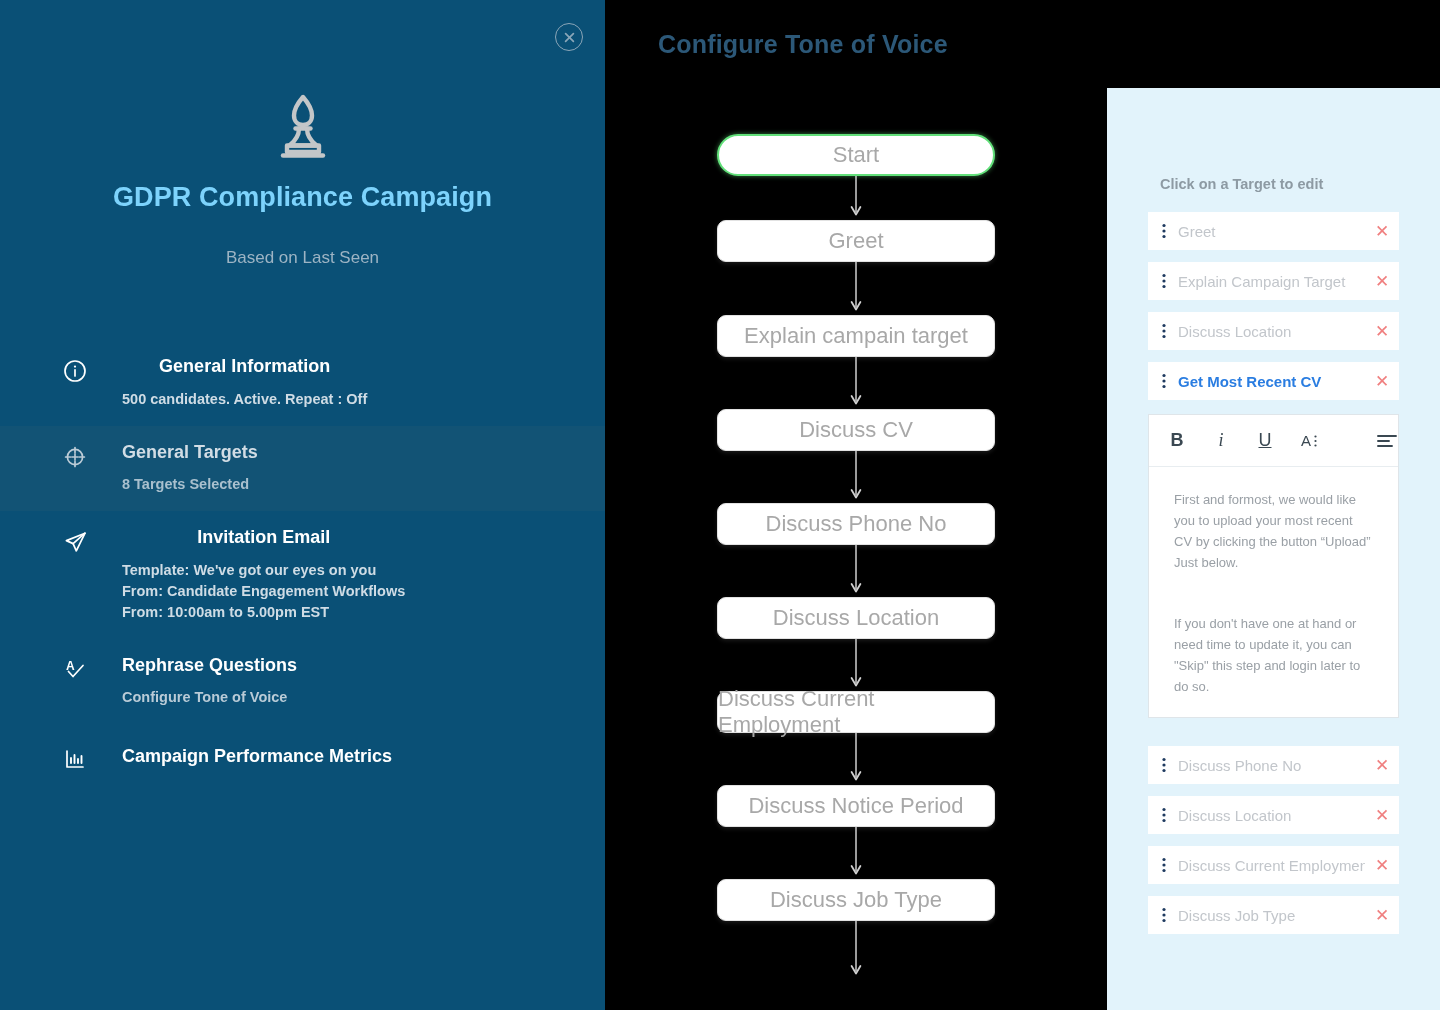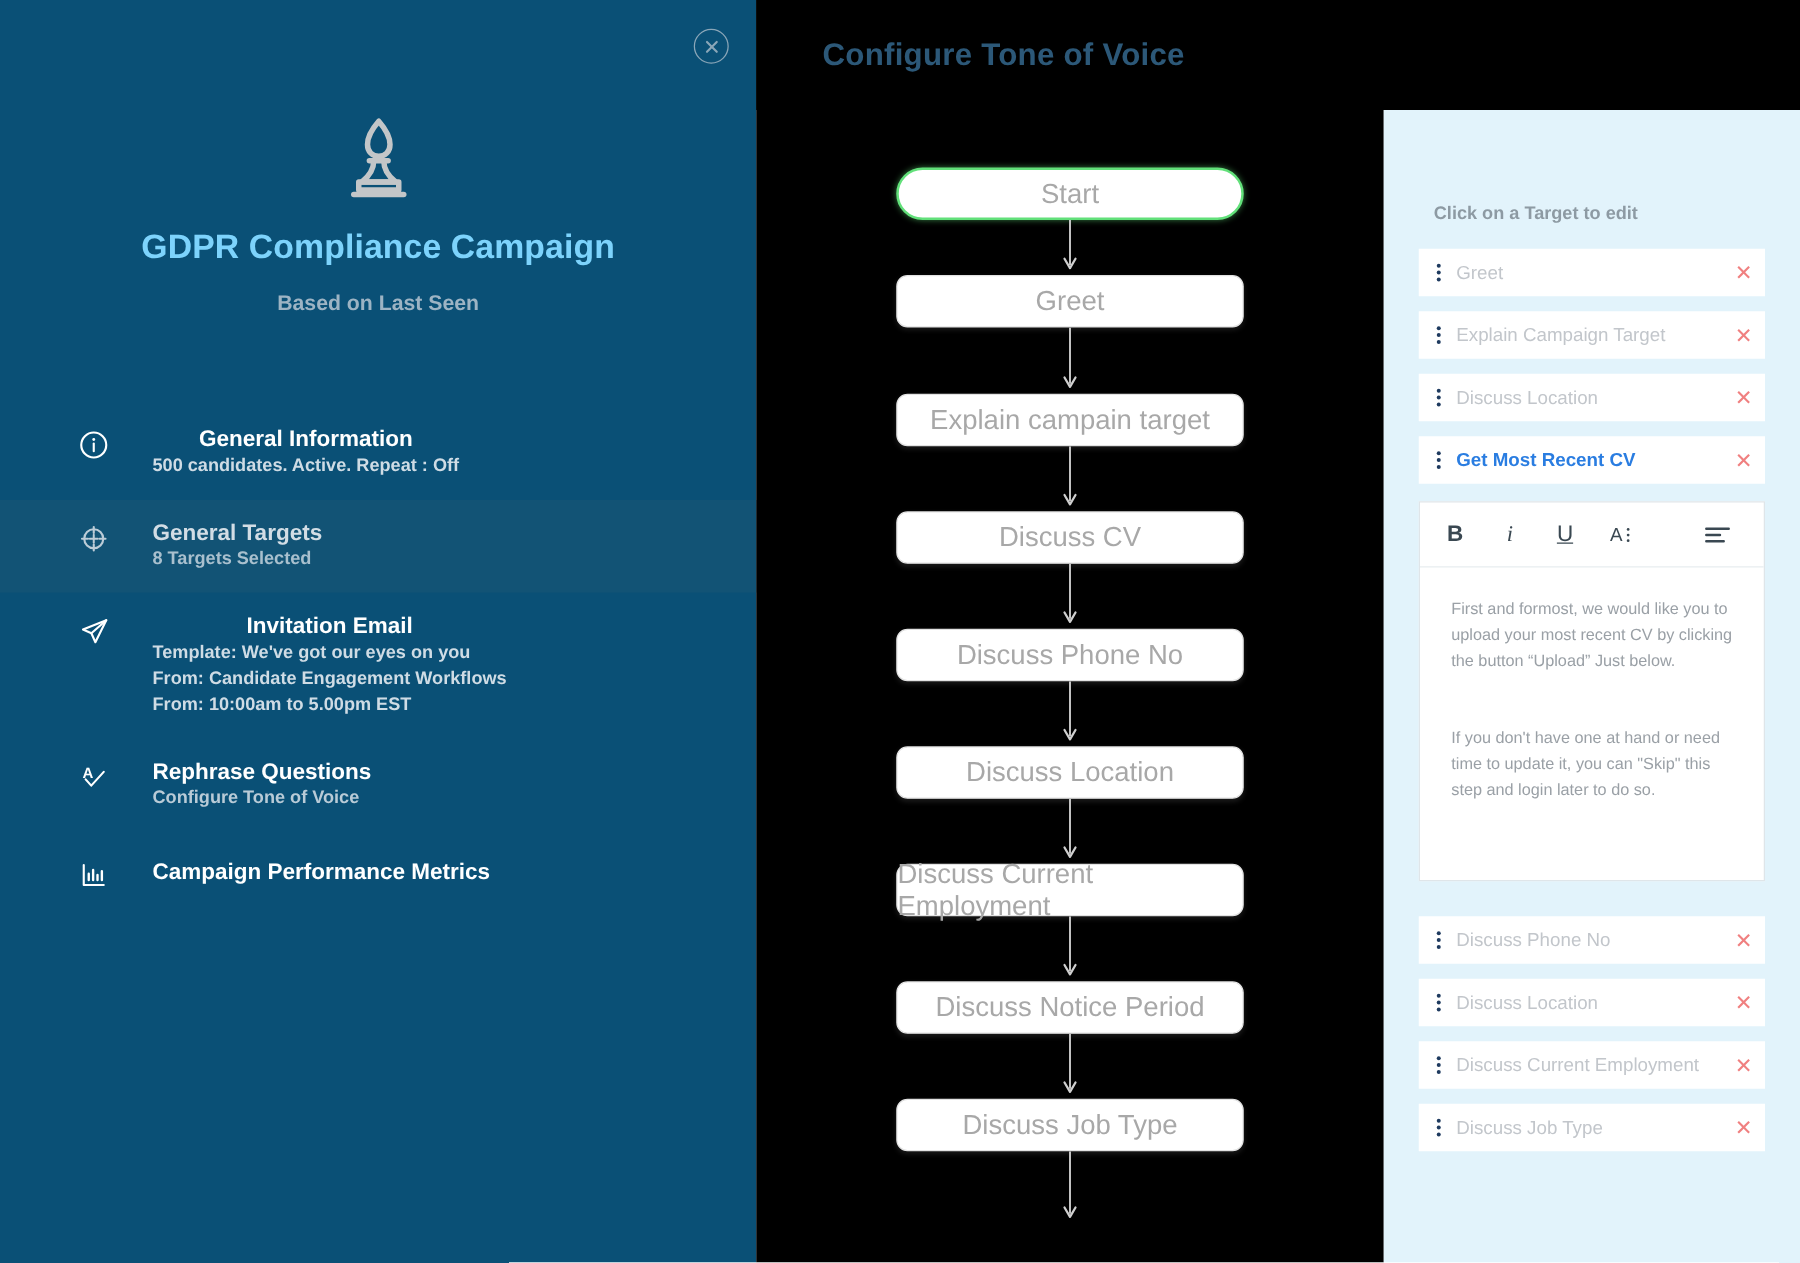--- a/index.html
+++ b/index.html
@@ -58,23 +58,23 @@
 
   .campaign-title {
     margin-top: 20px;
     font-size: 27px;
     font-weight: 700;
     color: #7dd3fc;
     letter-spacing: 0.1px;
   }
 
   .campaign-subtitle {
-    margin-top: 20px;
+    margin-top: 35px;
     font-size: 17px;
-    font-weight: 700;
+    font-weight: 400;
     color: #9db4c4;
   }
 
   .nav-list {
     margin-top: 72px;
   }
 
   .nav-item {
     position: relative;
     display: flex;
@@ -100,20 +100,21 @@
   .nav-label {
     font-size: 18px;
     font-weight: 700;
     color: #ffffff;
     line-height: 1.2;
     text-align: center;
   }
   .nav-item.active .nav-label { color: #d2dde5; }
 
   .nav-sub {
+    margin-top: 11px;
     font-size: 14.5px;
     font-weight: 700;
     color: #cfdce5;
     line-height: 1.45;
   }
   .nav-item.active .nav-sub { color: #a9c0ce; }
   .nav-sub.muted { color: #b9cbd7; }
 
   .nav-item.no-sub { padding-top: 22px; padding-bottom: 22px; }
   .nav-item.no-sub .nav-icon { top: 22px; }
@@ -179,21 +180,21 @@
     background: #e2f3fb;
     overflow: hidden;
   }
 
   .right-inner {
     position: absolute;
     top: 88px;
     left: 0;
     right: 0;
     bottom: 0;
-    padding: 3px;
+    padding: 16px;
   }
 
   .right-hint {
     margin: 72px 0 0 37px;
     font-size: 14.5px;
     font-weight: 700;
     color: #8d9aa3;
   }
 
   .target-list { margin-top: 20px; }

